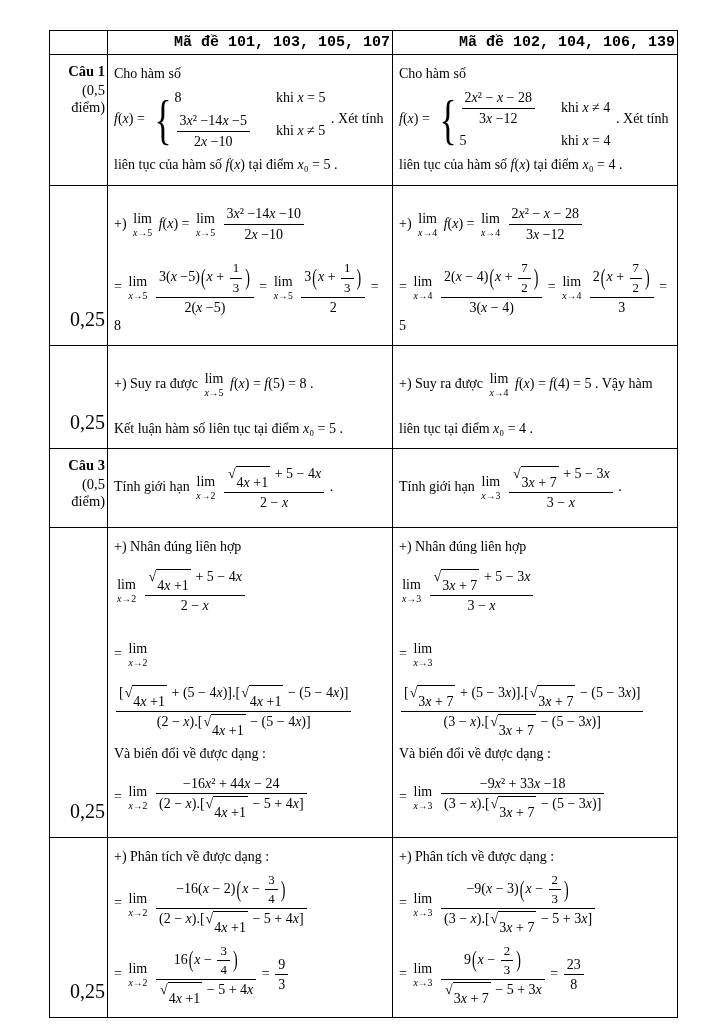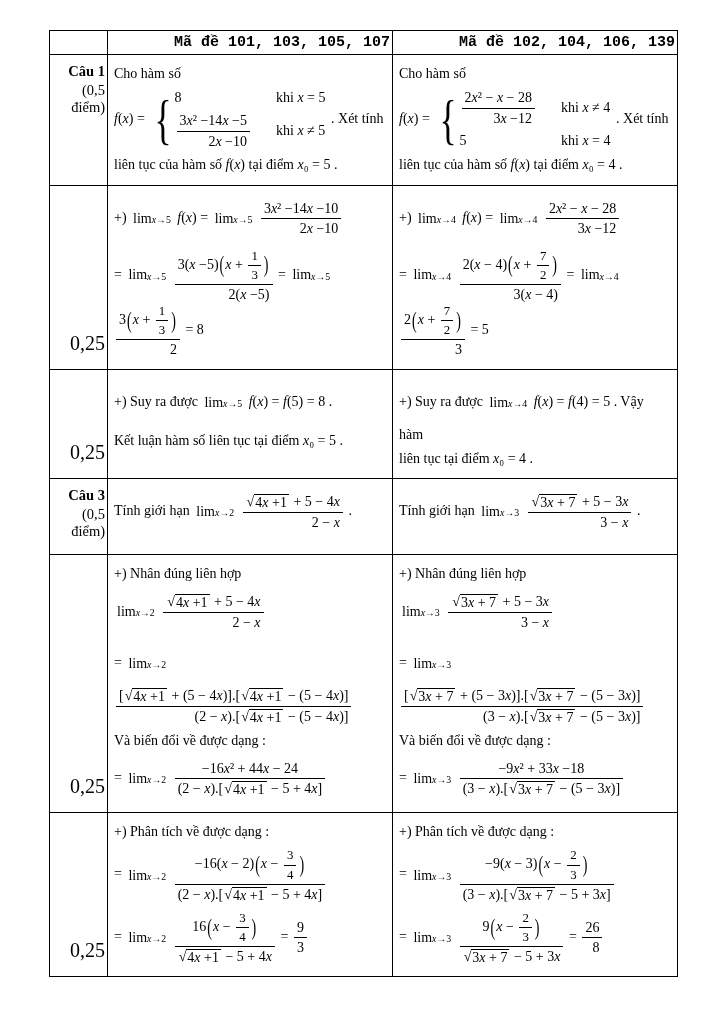--- a/index.html
+++ b/index.html
@@ -17,26 +17,26 @@
   td.label-cell{text-align:right;padding:14px 2px;}
   td.question-label{font-weight:bold;vertical-align:top;padding-top:8px;font-size:14.5px;}
   td.score-label{vertical-align:bottom;padding-bottom:12px;font-size:20px;}
   .lmain{margin-bottom:2px;}
   .lsub{font-weight:normal;line-height:1.15;}
   .content-cell .line{margin:6px 0;line-height:1.3;}
   
   i{font-style:italic;}
   .frac{display:inline-flex;flex-direction:column;vertical-align:middle;text-align:center;margin:0 2px;line-height:1.25;}
   .fnum{display:block;border-bottom:1px solid #000;padding:0 3px 1px 3px;}
-  .fden{display:block;padding:1px 3px 0 3px;text-align:right;}
+  .fden{display:block;padding:1px 3px 0 3px;}
   .frac .frac{font-size:0.92em;}
   .sqrt{display:inline-flex;align-items:flex-start;margin:0 1px;}
   .rsym{line-height:1.15;}
-  .rbody{border-top:1px solid #000;line-height:1.15;padding:0 2px 0 1px;}
-  .lim{display:inline-flex;align-items:center;vertical-align:middle;line-height:1;margin:16px 3px;}
+  .rbody{border-top:1px solid #000;line-height:1.15;padding:8px 2px 0 1px;}
+  .lim{display:inline-flex;flex-direction:column;align-items:center;vertical-align:middle;line-height:1;margin:16px 3px;}
   .limw{line-height:1;}
   .lims{font-size:0.7em;padding-top:2px;line-height:1;}
   .bigp{display:inline-block;transform:scaleY(1.7);vertical-align:middle;padding:0 1px;}
   .cases{display:inline-flex;align-items:center;vertical-align:middle;margin:0 2px;}
   .cbrace{font-size:3.9em;font-weight:normal;line-height:0.8;display:inline-block;transform:scaleX(0.65);margin-right:-2px;}
   .cgrid{display:inline-grid;grid-template-columns:auto auto;column-gap:24px;row-gap:5px;align-items:center;justify-items:start;}
   .cexpr,.ccond{text-align:left;}
 </style>
 </head>
 <body>
@@ -352,20 +352,20 @@
               </span> <span class="frac">
                 <span class="fnum">9<span class="bigp">(</span><i>x</i> − <span class="frac">
                     <span class="fnum">2</span>
                     <span class="fden">3</span>
                   </span><span class="bigp">)</span></span>
                 <span class="fden"><span class="sqrt">
                     <span class="rsym">√</span>
                     <span class="rbody">3<i>x</i> + 7</span>
                   </span> − 5 + 3<i>x</i></span>
               </span> = <span class="frac">
-                <span class="fnum">26</span>
+                <span class="fnum">23</span>
                 <span class="fden">8</span>
               </span></div>
           </td>
         </tr>
       </tbody>
   </table>
 </div>
 
 </body></html>

